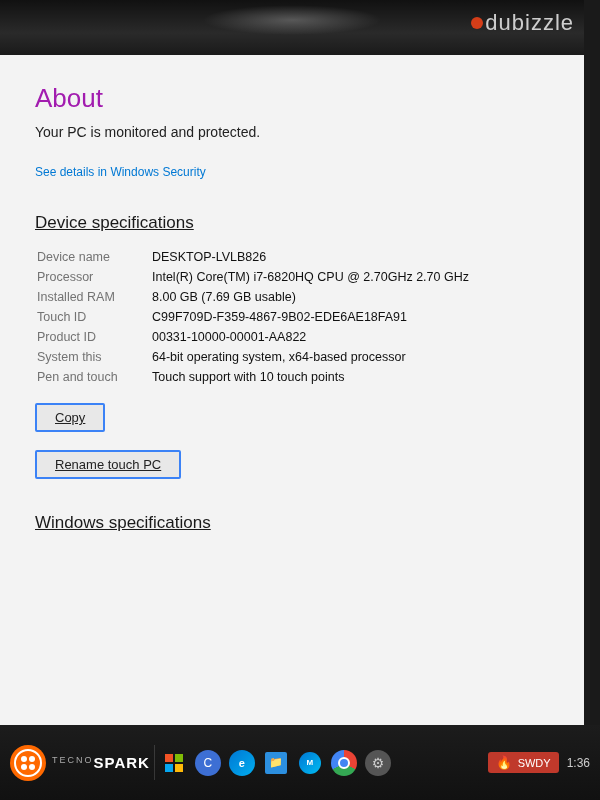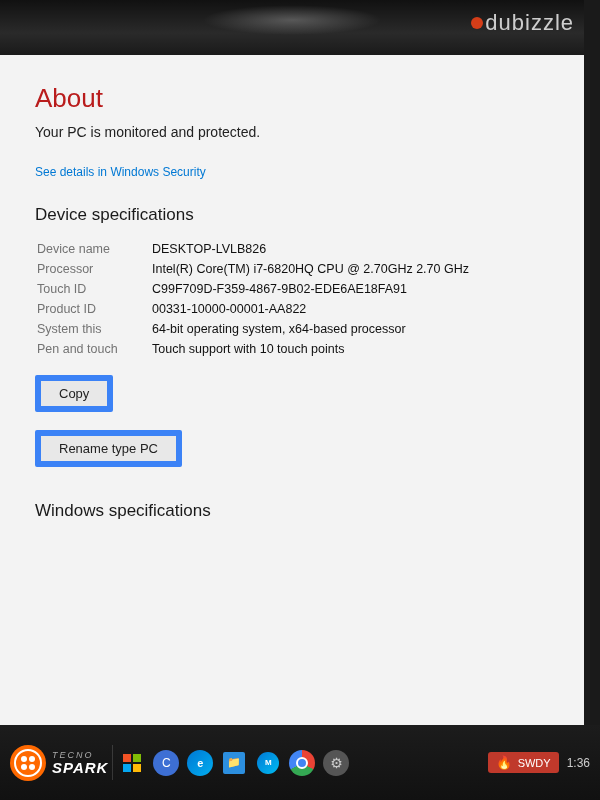--- a/index.html
+++ b/index.html
@@ -69,21 +69,21 @@
       height: 670px;
       background: #f3f3f3;
       padding: 28px 35px 20px 35px;
       overflow: hidden;
       position: relative;
     }
 
     .about-title {
       font-size: 26px;
       font-weight: 300;
-      color: #b91c1c;
+      color: #a21caf;
       margin-bottom: 10px;
     }
 
     .protected-text {
       font-size: 14px;
       color: #222;
       margin-bottom: 22px;
     }
 
     .security-link {
@@ -92,21 +92,22 @@
       text-decoration: none;
       display: inline-block;
       margin-bottom: 22px;
     }
 
     .section-title {
       font-size: 17px;
       font-weight: 400;
       color: #1a1a1a;
       margin-bottom: 14px;
-      margin-top: 4px;
+      margin-top: 12px;
+      text-decoration: underline;
     }
 
     .specs-table {
       width: 100%;
       border-collapse: collapse;
       margin-bottom: 16px;
     }
 
     .specs-table tr td {
       padding: 3px 2px;
@@ -122,26 +123,27 @@
     }
 
     .specs-table tr td:last-child {
       color: #111;
     }
 
     .btn {
       display: inline-block;
       padding: 5px 18px;
       background: #e8e8e8;
-      border: 6px solid #3b82f6;
+      border: 2px solid #3b82f6;
       border-radius: 2px;
       font-size: 13px;
       color: #222;
       cursor: pointer;
       margin-bottom: 8px;
+      text-decoration: underline;
     }
 
     .btn-copy {
       margin-bottom: 10px;
     }
 
     .btn-rename {
       margin-bottom: 18px;
     }
 
@@ -298,22 +300,21 @@
 
     .spark-dot {
       width: 6px;
       height: 6px;
       background: white;
       border-radius: 50%;
     }
 
     .tecno-text {
       display: flex;
-      flex-direction: column;
-      font-style: italic;
+      flex-direction: row;
     }
 
     .tecno-name {
       color: #aaa;
       font-size: 9px;
       letter-spacing: 2px;
       font-weight: 400;
     }
 
     .spark-name {
@@ -375,20 +376,24 @@
       <tbody id="device-specs-body">
           <tr>
             <td>Device name</td>
             <td>DESKTOP-LVLB826</td>
           </tr>
           <tr>
             <td>Processor</td>
             <td>Intel(R) Core(TM) i7-6820HQ CPU @ 2.70GHz  2.70 GHz</td>
           </tr>
           <tr>
+            <td>Installed RAM</td>
+            <td>8.00 GB (7.69 GB usable)</td>
+          </tr>
+          <tr>
             <td>Touch ID</td>
             <td>C99F709D-F359-4867-9B02-EDE6AE18FA91</td>
           </tr>
           <tr>
             <td>Product ID</td>
             <td>00331-10000-00001-AA822</td>
           </tr>
           <tr>
             <td>System this</td>
             <td>64-bit operating system, x64-based processor</td>
@@ -397,21 +402,21 @@
             <td>Pen and touch</td>
             <td>Touch support with 10 touch points</td>
           </tr>
         </tbody>
     </table>
 
     <div style="margin-bottom: 8px;">
       <button class="btn btn-copy">Copy</button>
     </div>
     <div style="margin-bottom: 16px;">
-      <button class="btn btn-rename">Rename type PC</button>
+      <button class="btn btn-rename">Rename touch PC</button>
     </div>
 
     <h2 class="section-title">Windows specifications</h2>
 
 
   </div>
 
   <div class="taskbar">
 
     <div class="tecno-brand">

